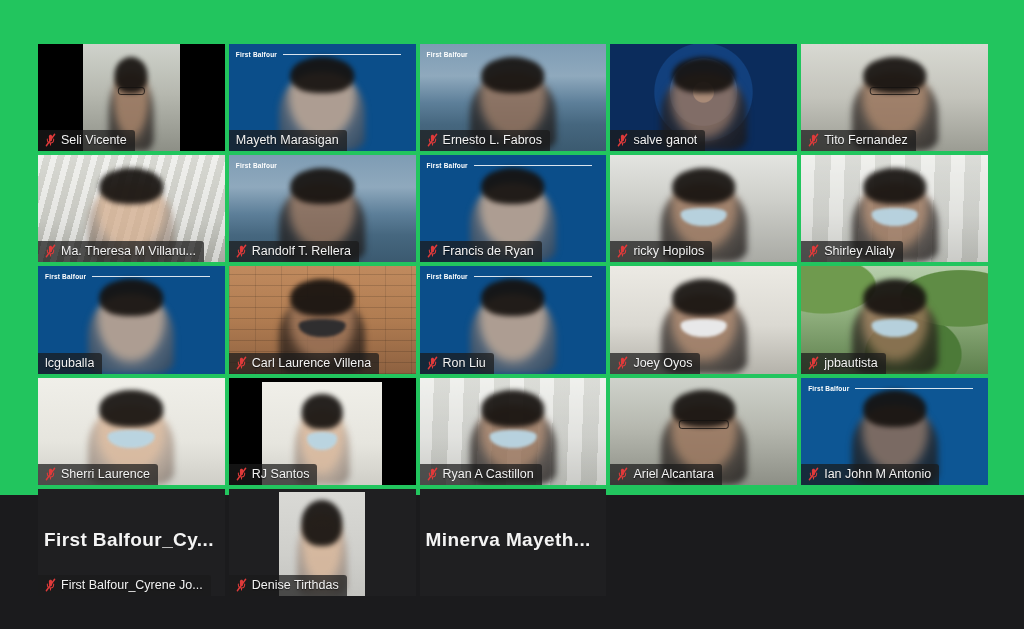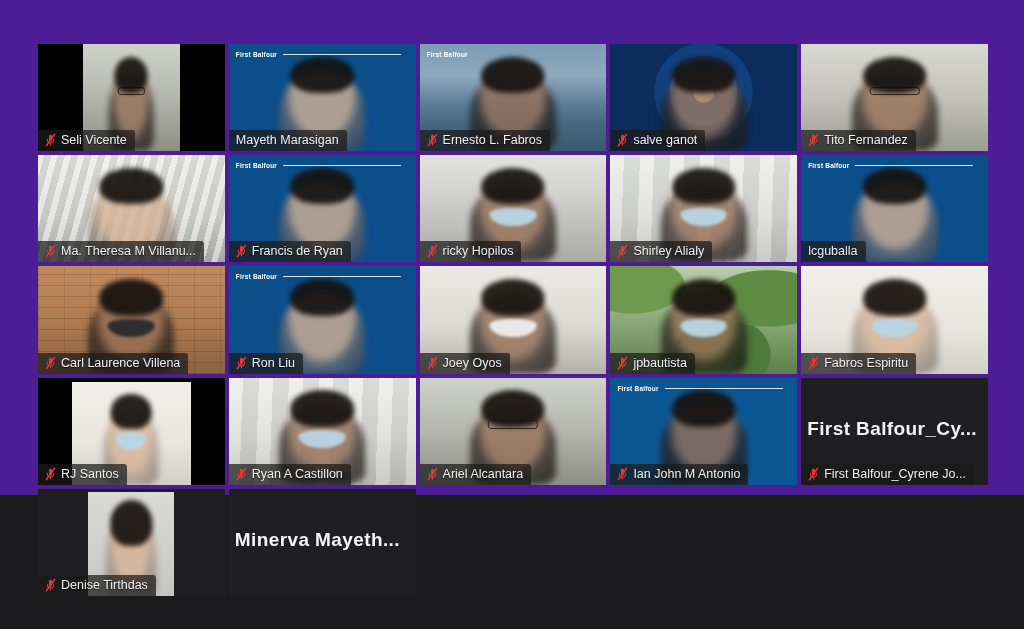--- a/index.html
+++ b/index.html
@@ -6,21 +6,21 @@
   * { box-sizing: border-box; margin: 0; padding: 0; }
   html, body {
     width: 1024px; height: 629px;
     background: #1b1b1d;
     font-family: "Liberation Sans", sans-serif;
     overflow: hidden;
   }
   #app {
     position: relative;
     width: 1024px; height: 495px;
-    background: #4c1d95;
+    background: #22c55e;
   }
   #grid {
     position: absolute;
     left: 38px; top: 44px;
     width: 950px; height: 552px;
     display: grid;
     grid-template-columns: repeat(5, 1fr);
     grid-template-rows: repeat(5, 1fr);
     gap: 4px 4px;
   }
@@ -267,20 +267,39 @@
           <svg class="mic-muted" viewBox="0 0 16 20" xmlns="http://www.w3.org/2000/svg">
             <path d="M8 2.2c1.3 0 2.3 1 2.3 2.3v5c0 1.3-1 2.3-2.3 2.3s-2.3-1-2.3-2.3v-5C5.7 3.2 6.7 2.2 8 2.2z" fill="#e03a3a"></path>
             <path d="M3.4 8.6v1.1c0 2.5 2.1 4.6 4.6 4.6s4.6-2.1 4.6-4.6V8.6" stroke="#e03a3a" stroke-width="1.5" fill="none" stroke-linecap="round"></path>
             <line x1="8" y1="14.3" x2="8" y2="17.4" stroke="#e03a3a" stroke-width="1.5" stroke-linecap="round"></line>
             <line x1="2.0" y1="18.4" x2="14.0" y2="1.6" stroke="#e03a3a" stroke-width="2.1" stroke-linecap="round"></line>
           </svg>
           <span class="nm">Ma. Theresa M Villanu...</span>
         </div>
       </div>
       <div class="tile">
+        <div class="vid bg-sea">
+          <div class="person dark"></div>
+          <div class="hair"></div>
+        </div>
+        <div class="fb-logo short">
+          <span class="fbtext">First Balfour</span>
+          <span class="fbrule"></span>
+        </div>
+        <div class="nameplate">
+          <svg class="mic-muted" viewBox="0 0 16 20" xmlns="http://www.w3.org/2000/svg">
+            <path d="M8 2.2c1.3 0 2.3 1 2.3 2.3v5c0 1.3-1 2.3-2.3 2.3s-2.3-1-2.3-2.3v-5C5.7 3.2 6.7 2.2 8 2.2z" fill="#e03a3a"></path>
+            <path d="M3.4 8.6v1.1c0 2.5 2.1 4.6 4.6 4.6s4.6-2.1 4.6-4.6V8.6" stroke="#e03a3a" stroke-width="1.5" fill="none" stroke-linecap="round"></path>
+            <line x1="8" y1="14.3" x2="8" y2="17.4" stroke="#e03a3a" stroke-width="1.5" stroke-linecap="round"></line>
+            <line x1="2.0" y1="18.4" x2="14.0" y2="1.6" stroke="#e03a3a" stroke-width="2.1" stroke-linecap="round"></line>
+          </svg>
+          <span class="nm">Randolf T. Rellera</span>
+        </div>
+      </div>
+      <div class="tile">
         <div class="vid bg-fb">
           <div class="person light"></div>
           <div class="hair"></div>
         </div>
         <div class="fb-logo wide">
           <span class="fbtext">First Balfour</span>
           <span class="fbrule"></span>
         </div>
         <div class="nameplate">
           <svg class="mic-muted" viewBox="0 0 16 20" xmlns="http://www.w3.org/2000/svg">
@@ -410,21 +429,21 @@
           <div class="hair"></div>
           <div class="mask "></div>
         </div>
         <div class="nameplate">
           <svg class="mic-muted" viewBox="0 0 16 20" xmlns="http://www.w3.org/2000/svg">
             <path d="M8 2.2c1.3 0 2.3 1 2.3 2.3v5c0 1.3-1 2.3-2.3 2.3s-2.3-1-2.3-2.3v-5C5.7 3.2 6.7 2.2 8 2.2z" fill="#e03a3a"></path>
             <path d="M3.4 8.6v1.1c0 2.5 2.1 4.6 4.6 4.6s4.6-2.1 4.6-4.6V8.6" stroke="#e03a3a" stroke-width="1.5" fill="none" stroke-linecap="round"></path>
             <line x1="8" y1="14.3" x2="8" y2="17.4" stroke="#e03a3a" stroke-width="1.5" stroke-linecap="round"></line>
             <line x1="2.0" y1="18.4" x2="14.0" y2="1.6" stroke="#e03a3a" stroke-width="2.1" stroke-linecap="round"></line>
           </svg>
-          <span class="nm">Fabros Espiritu</span>
+          <span class="nm">Sherri Laurence</span>
         </div>
       </div>
       <div class="tile">
         <div class="vid bg-whiteroom inset-lg">
           <div class="person light"></div>
           <div class="hair"></div>
           <div class="mask "></div>
         </div>
         <div class="nameplate">
           <svg class="mic-muted" viewBox="0 0 16 20" xmlns="http://www.w3.org/2000/svg">

